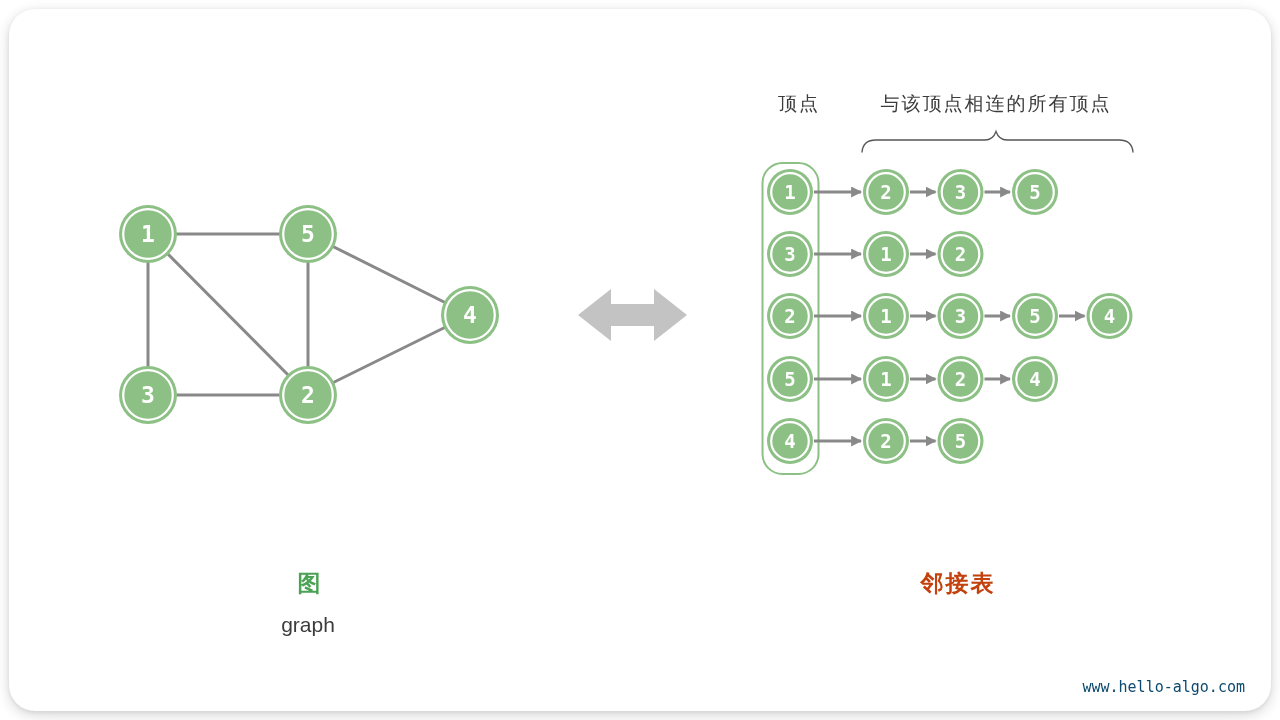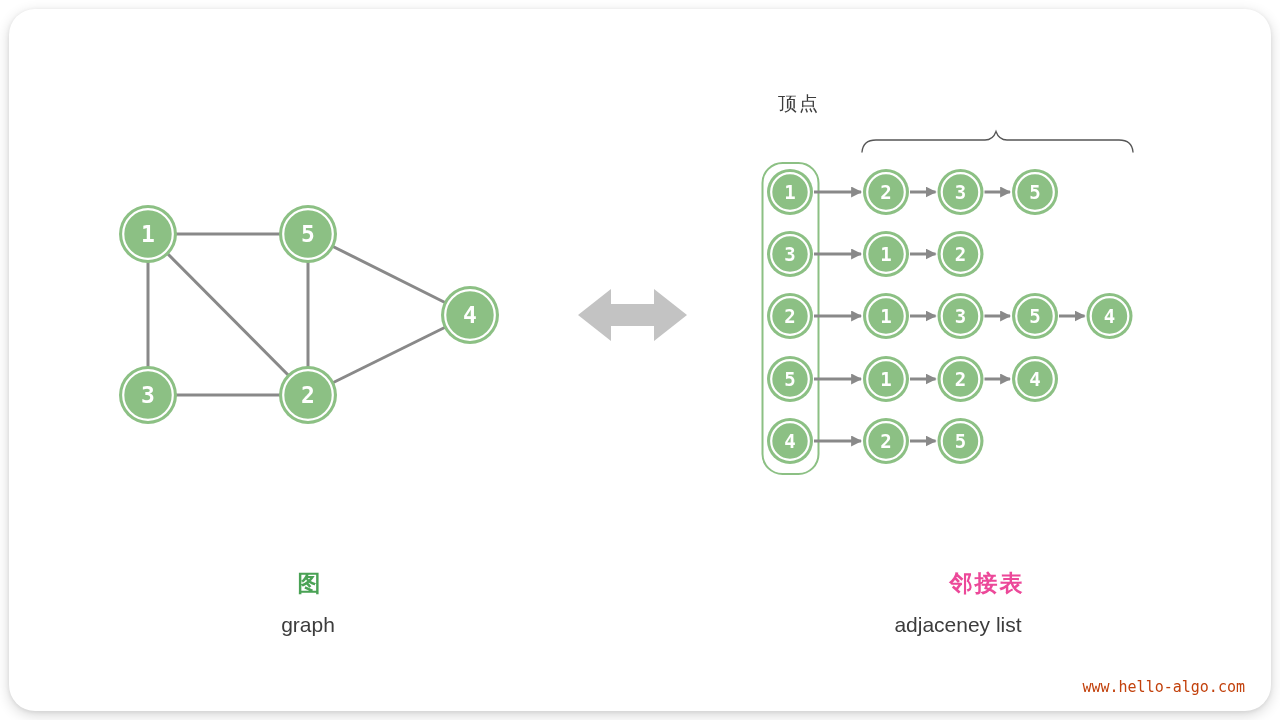--- a/index.html
+++ b/index.html
@@ -192,21 +192,21 @@
           <g>
             <circle cx="960.5" cy="441" r="23" fill="#8cc084"></circle>
             <circle cx="960.5" cy="441" r="18.8" fill="none" stroke="#ffffff" stroke-width="2.2"></circle>
             <text x="960.5" y="441" dy="0.35em" fill="#ffffff" font-size="19" font-weight="bold" text-anchor="middle" font-family="&quot;DejaVu Sans Mono&quot;,&quot;Liberation Mono&quot;,monospace">5</text>
           </g>
         </g>
       </g>
   </svg>
 
   <div class="hdr" style="left: 799px; top: 91px; color: rgb(60, 60, 60);">顶点</div>
+  <div class="hdr" style="left: 996px; top: 91px; color: rgb(60, 60, 60);">与该顶点相连的所有顶点</div>
 
   <div class="cap-zh" style="left: 310px; top: 568px; color: rgb(74, 162, 85);">图</div>
   <div class="cap-en" style="left: 308px; top: 613px; color: rgb(60, 60, 60);">graph</div>
 
-  <div class="cap-zh" style="left: 958px; top: 568px; color: #ec4899; margin-left: 29px;">邻接表</div>
-  <div class="cap-en" style="left: 958px; top: 613px; color: rgb(60, 60, 60);">adjaceney list</div>
-
-  <div class="watermark" style="right: 35px; top: 678px; color: #c2410c;">www.hello-algo.com</div>
+  <div class="cap-zh" style="left: 958px; top: 568px; color: #c2410c;">邻接表</div>
+
+  <div class="watermark" style="right: 35px; top: 678px; color: #0c4a6e;">www.hello-algo.com</div>
 </div>
 
 </body></html>

